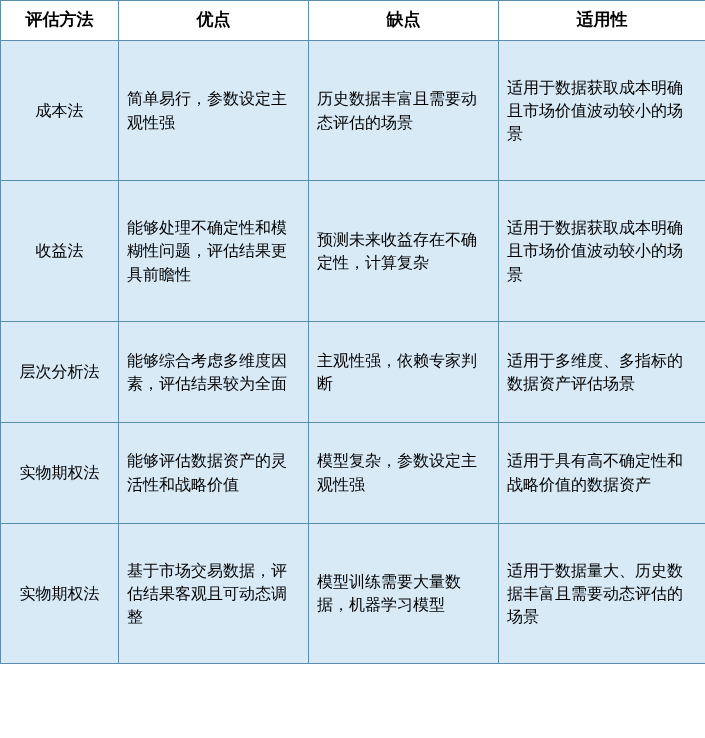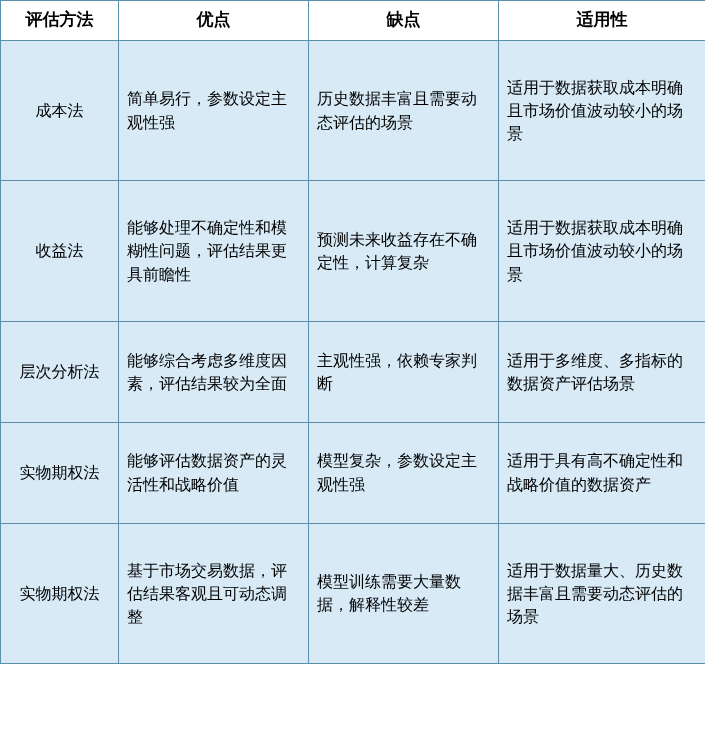--- a/index.html
+++ b/index.html
@@ -90,17 +90,17 @@
     </tr>
     <tr>
       <td class="method">实物期权法</td>
       <td class="cell">能够评估数据资产的灵活性和战略价值</td>
       <td class="cell">模型复杂，参数设定主观性强</td>
       <td class="cell">适用于具有高不确定性和战略价值的数据资产</td>
     </tr>
     <tr>
       <td class="method">实物期权法</td>
       <td class="cell">基于市场交易数据，评估结果客观且可动态调整</td>
-      <td class="cell">模型训练需要大量数据，解释性较差</td>
+      <td class="cell">模型训练需要大量数据，机器学习模型</td>
       <td class="cell">适用于数据量大、历史数据丰富且需要动态评估的场景</td>
     </tr>
   </tbody>
 </table>
 
 </body></html>

